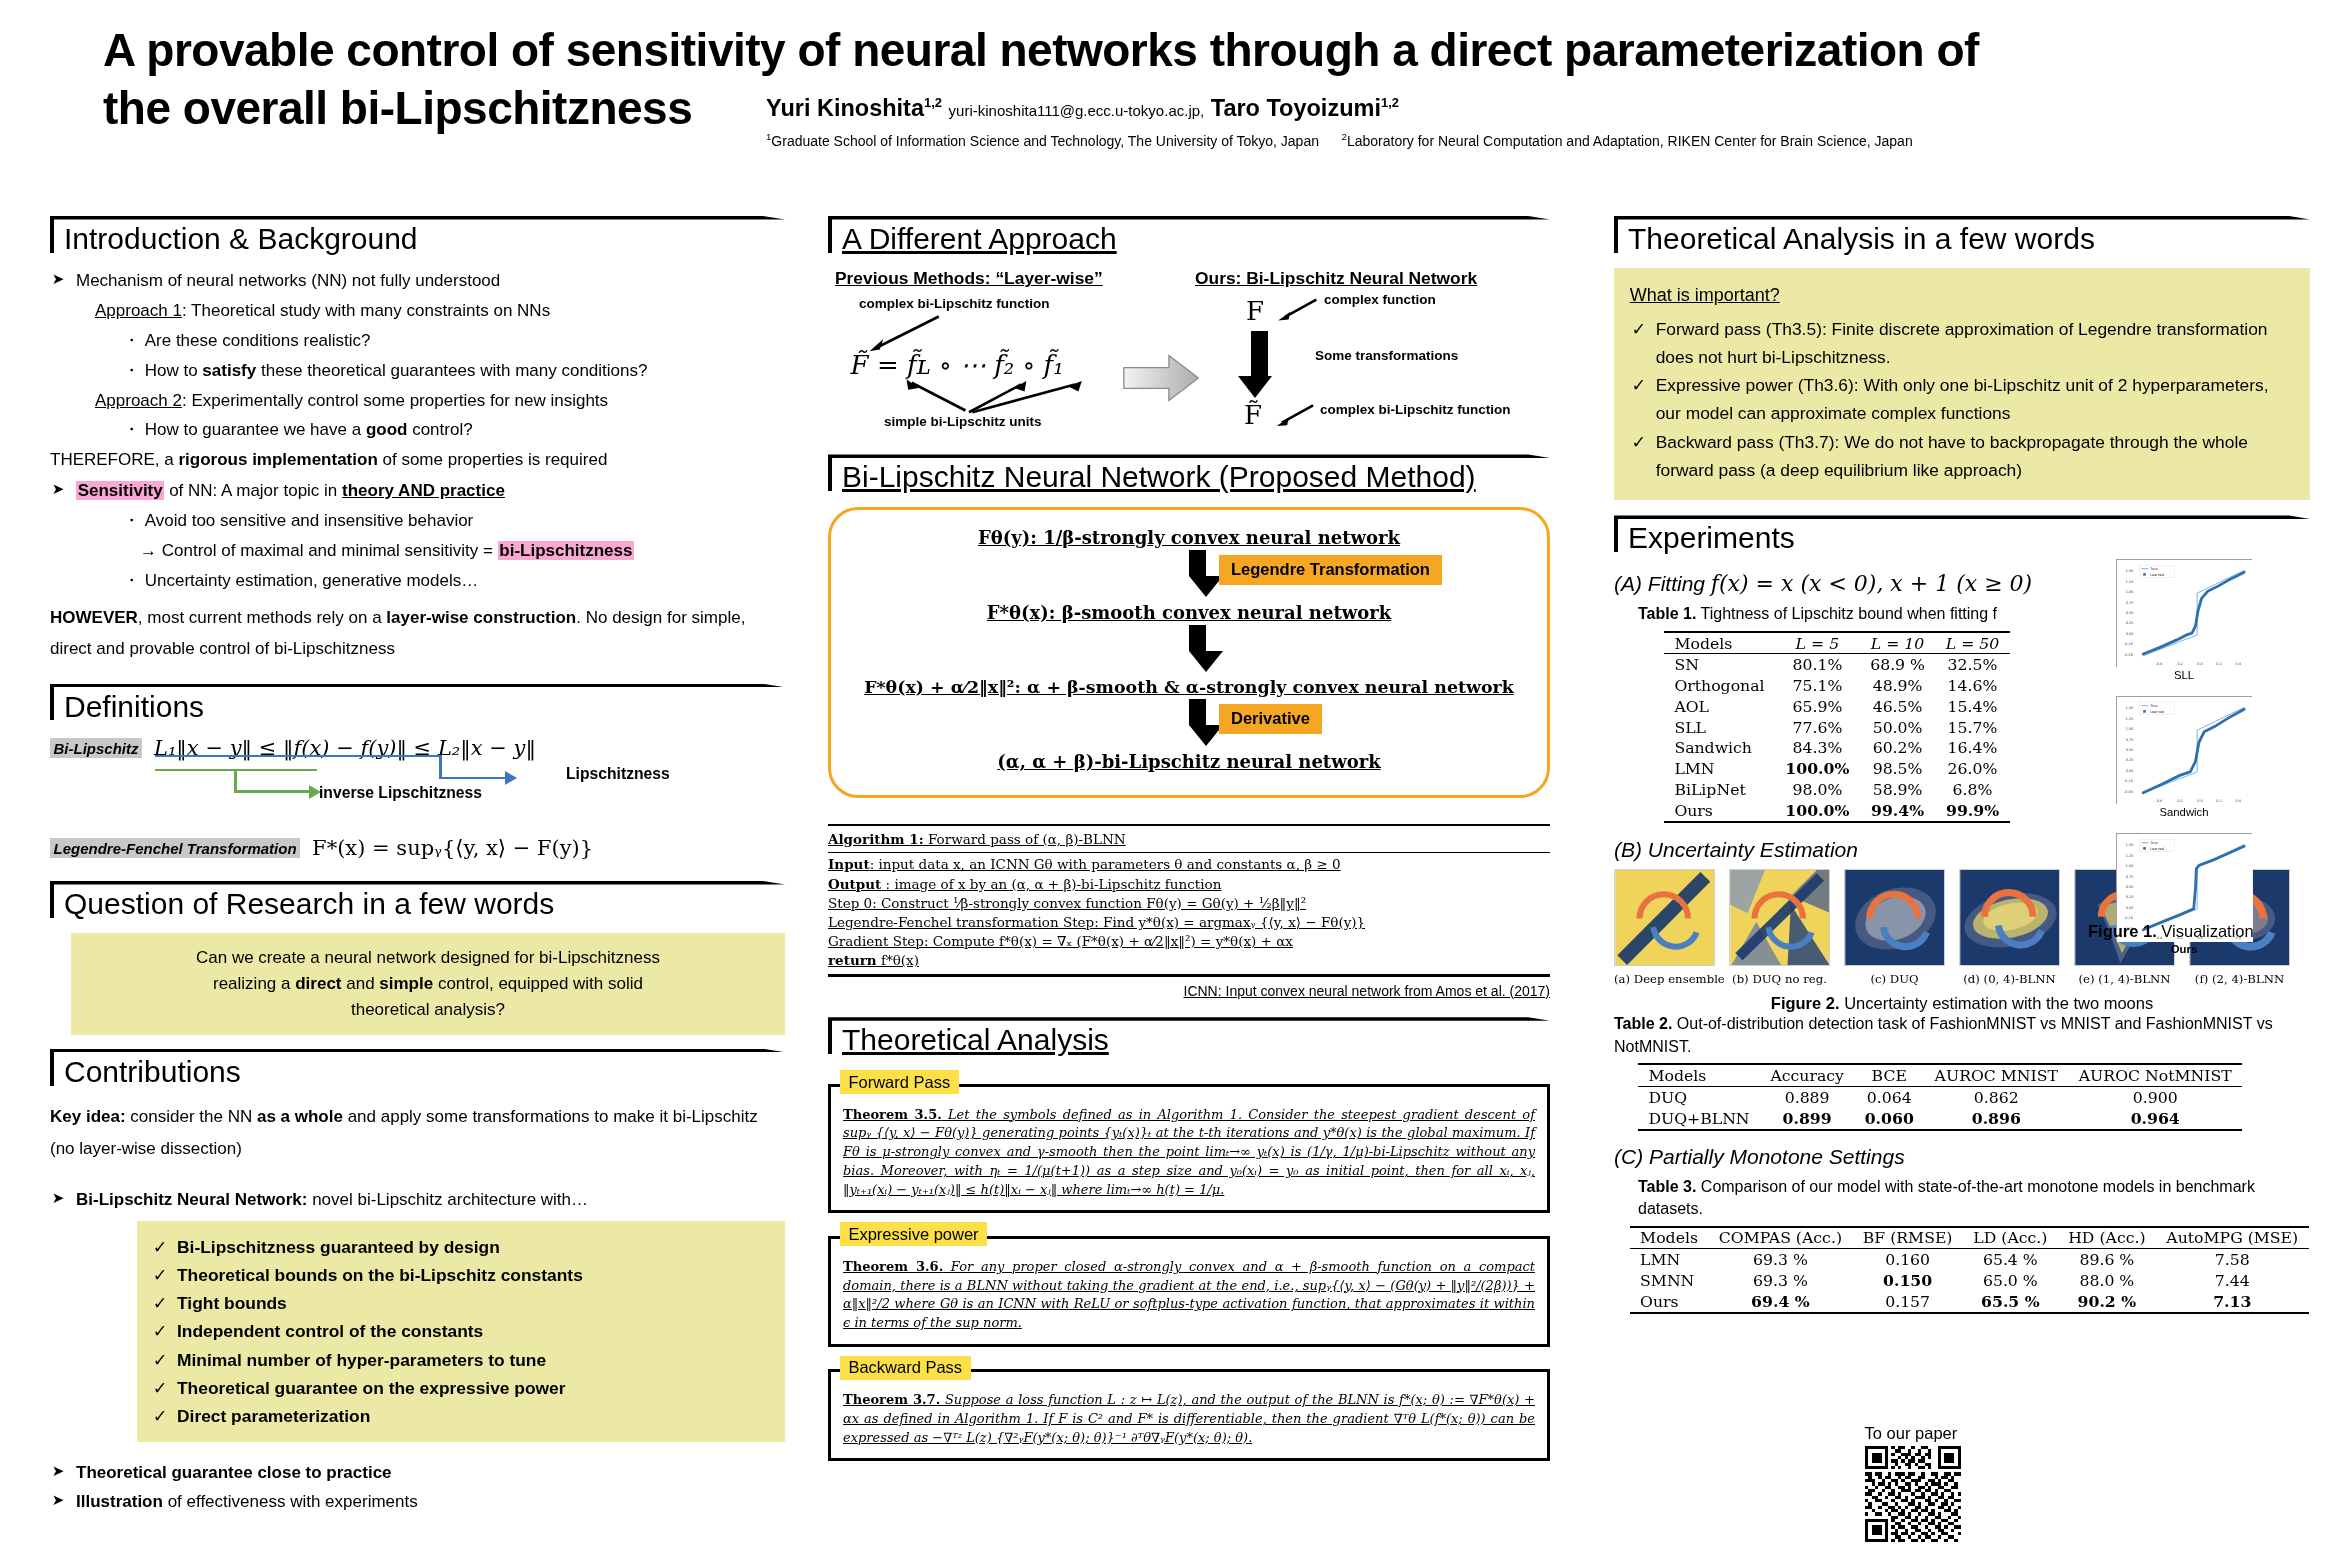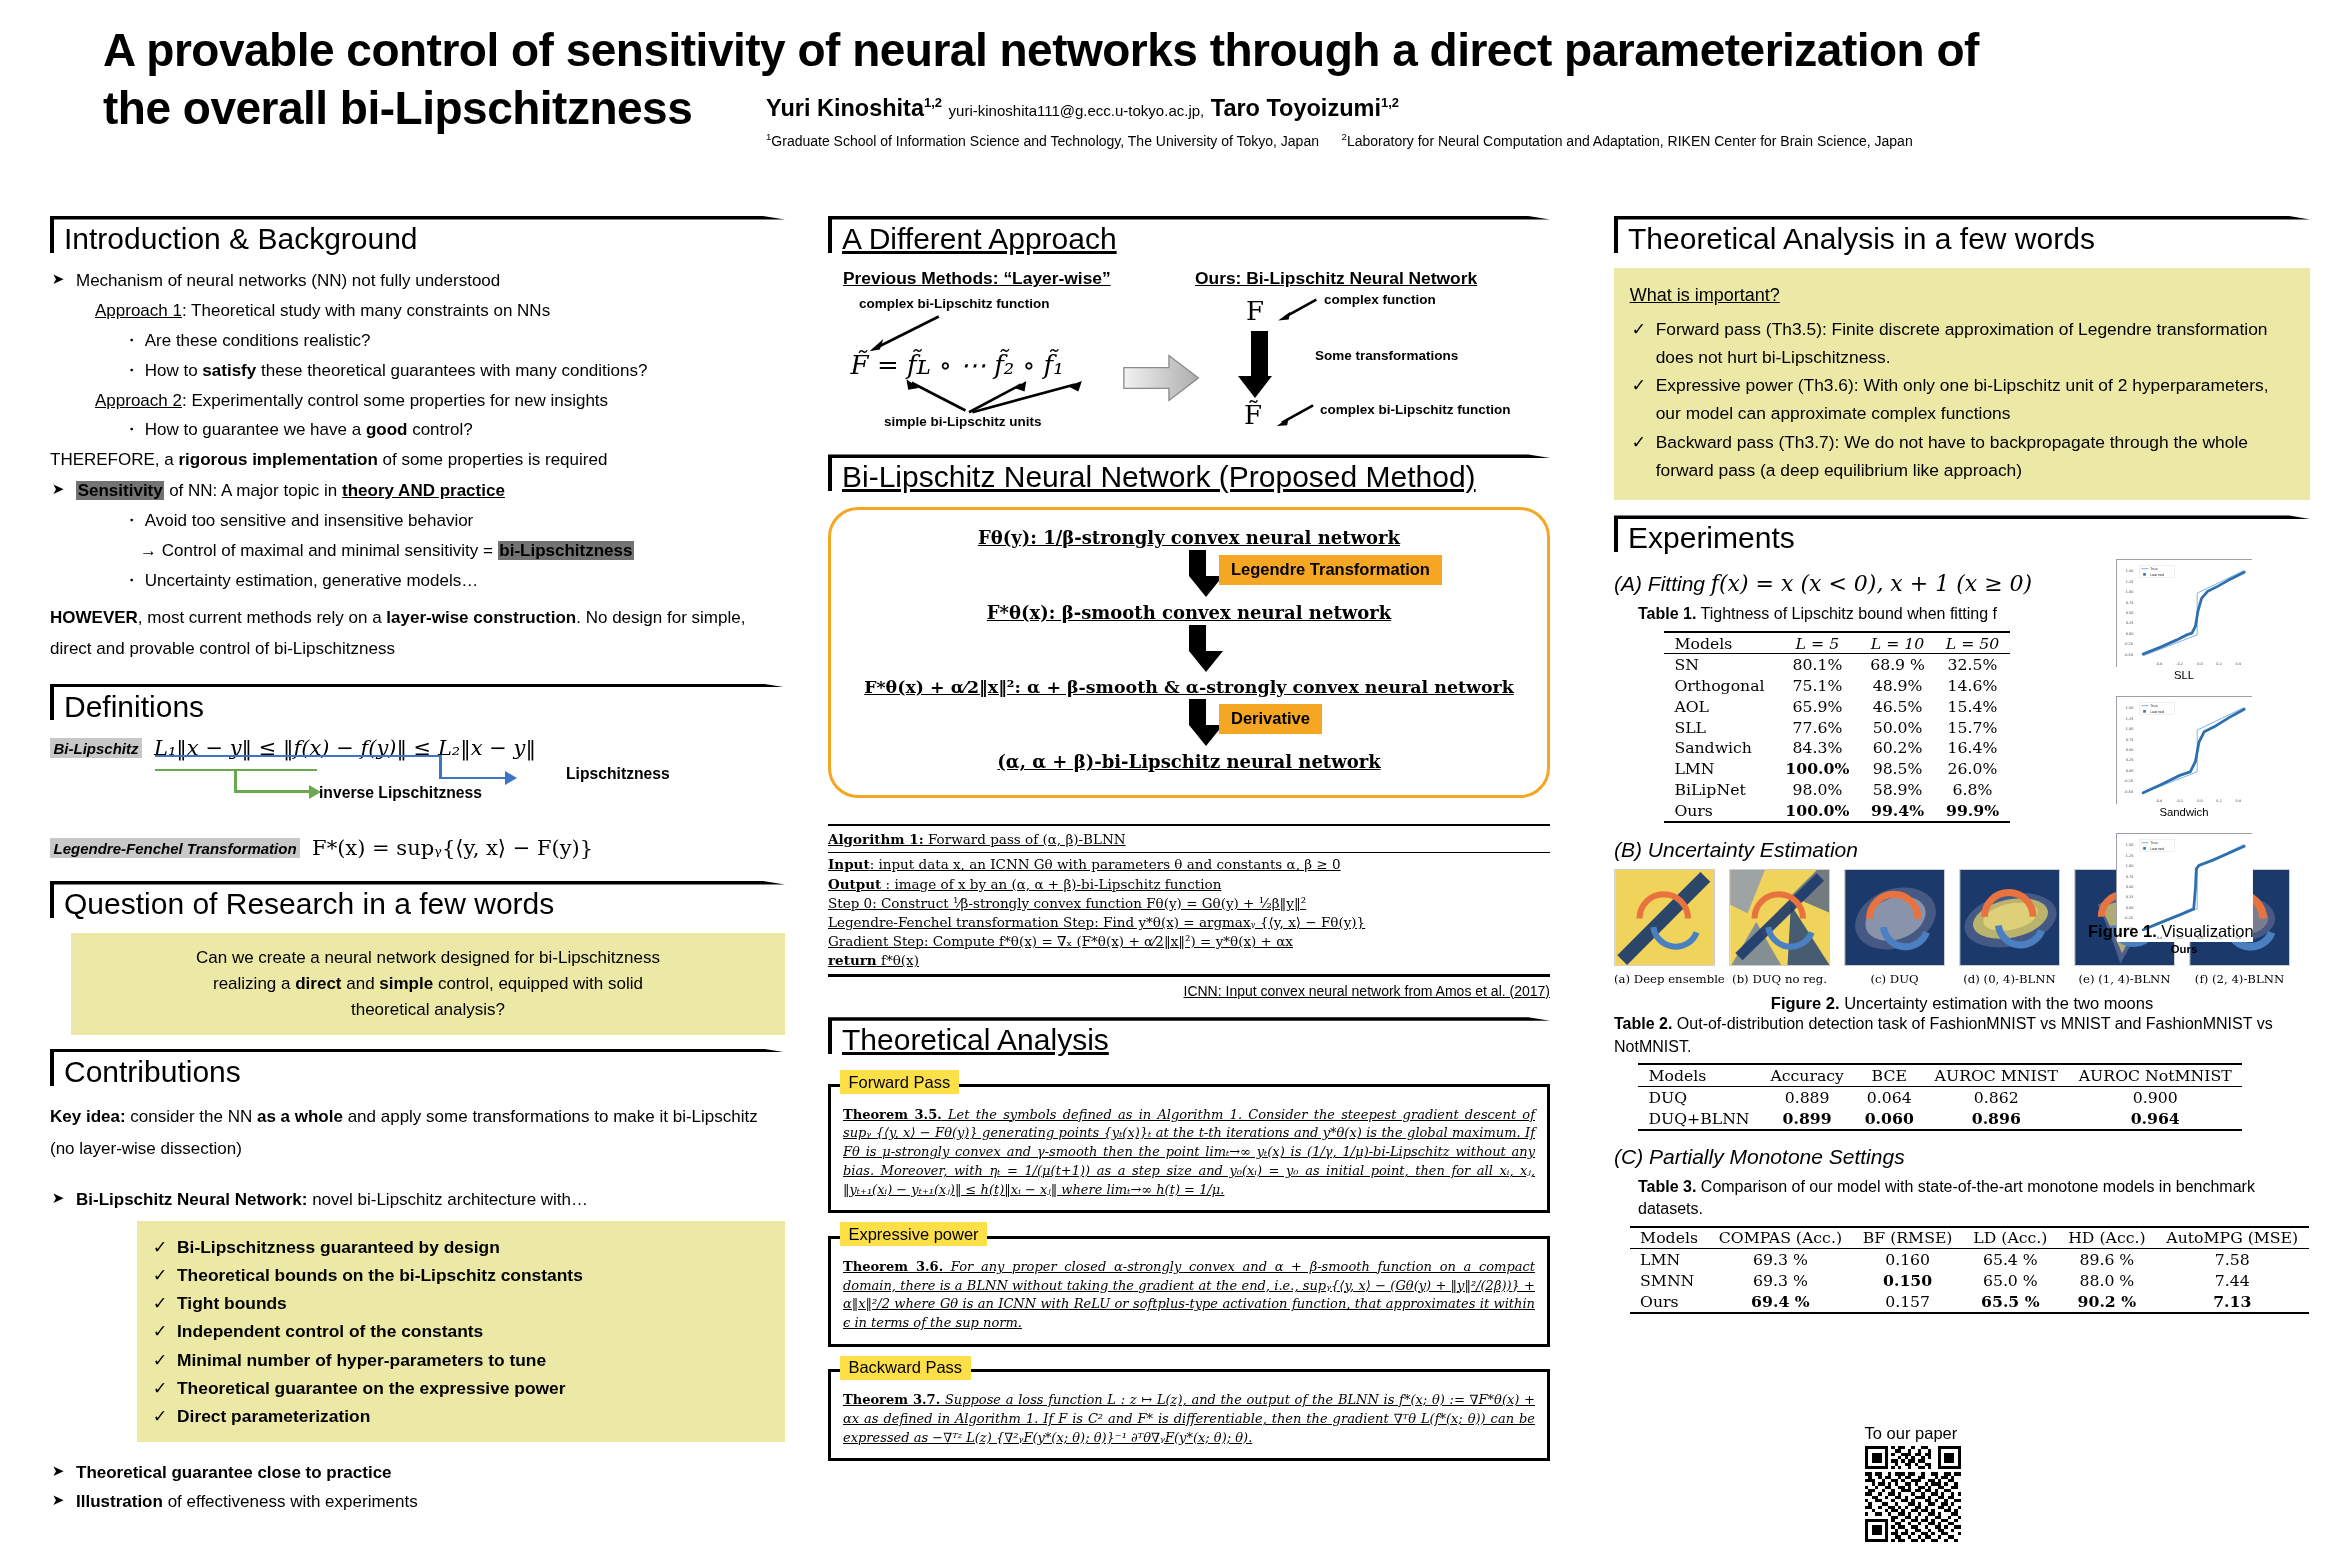--- a/index.html
+++ b/index.html
@@ -59,21 +59,21 @@
 
   
   .p { font-size: 17px; line-height: 1.52; }
   .bullet { position: relative; padding-left: 26px; font-size: 17px; line-height: 1.5; margin-bottom: 4.3px;}
   .bullet::before { content: "\27A4"; position: absolute; left: 1.7px; top: 0px; font-size: 15px; }
   .sub1 { padding-left: 45px; font-size: 17px; line-height: 1.5; margin-bottom: 4.3px;}
   .sub2 { padding-left: 73px; font-size: 17px; line-height: 1.5; margin-bottom: 4.3px; }
   .sub3 { padding-left: 90px; font-size: 17px; line-height: 1.5; margin-bottom: 4.3px; }
   .u { text-decoration: underline; }
   .b { font-weight: bold; }
-  .hl { background: #737373; padding: 0 1.7px; }
+  .hl { background: #f9a8d4; padding: 0 1.7px; }
   .yellowbox { background: #ece9a6; padding: 12px 15.7px; }
   .yellowbox2 { background: #ece9a6; padding: 8.7px 12px; }
 
   
   .def-row { display: flex; align-items: center; gap: 12px; margin-top: 8.7px; }
   .def-tag { font-size: 15px; font-weight: bold; font-style: italic; background: #c8c8c8; padding: 1.7px 3.5px; white-space: nowrap; }
   .math { font-family: "DejaVu Serif", serif; font-style: italic; font-size: 21px; }
   .mathr { font-family: "DejaVu Serif", serif; font-size: 21px; font-style: normal;}
   .def-graph { position: relative; height: 64px; margin-left: 104px; }
   .gline { position: absolute; height: 2.6px; }
@@ -235,21 +235,21 @@
       <div class="bullet" style="margin-top:17.4px;"><span class="b">Theoretical guarantee close to practice</span></div>
       <div class="bullet"><span class="b">Illustration</span><span> of effectiveness with experiments</span></div>
     </div>
   </div>
 
   <div class="col col-mid">
 
     <div class="sec">
       <div class="sec-head"><span>A Different Approach</span></div>
       <div class="approach">
-        <div class="ap-sub" style="position:absolute;left:15px;top:0;">Previous Methods: “Layer-wise”</div>
+        <div class="ap-sub" style="position:absolute;left:7px;top:0;">Previous Methods: “Layer-wise”</div>
         <div class="ap-sub" style="position:absolute;left:367px;top:0;">Ours: Bi-Lipschitz Neural Network</div>
 
         <div class="small-b" style="position:absolute;left:31px;top:28px;">complex bi-Lipschitz function</div>
         <svg style="position:absolute;left:38px;top:45px;" width="78" height="40" viewBox="0 0 90 46">
           <line x1="84" y1="4" x2="12" y2="40" stroke="#000" stroke-width="3"></line>
           <polygon points="4,44 20,30 16,42" fill="#000"></polygon>
         </svg>
         <div class="math" style="position:absolute;left:22.6px;top:82px;font-size:26px;">F̃ = f̃ʟ ∘ ⋯ f̃₂ ∘ f̃₁</div>
         <svg style="position:absolute;left:75px;top:111px;" width="191" height="37" viewBox="0 0 220 42">
           <line x1="10" y1="4" x2="72" y2="36" stroke="#000" stroke-width="3"></line>

